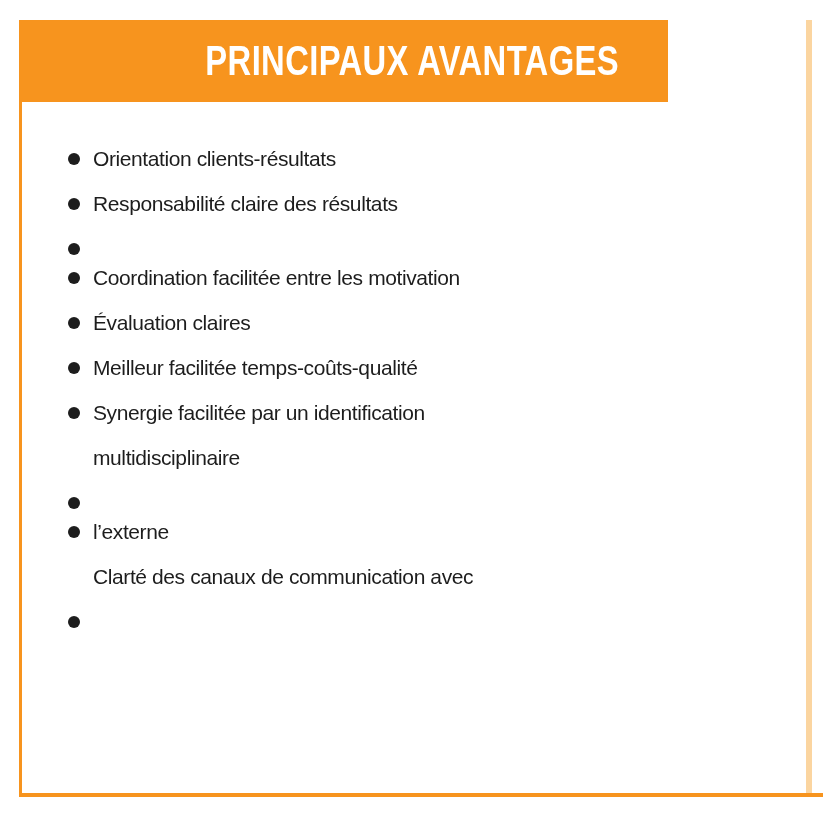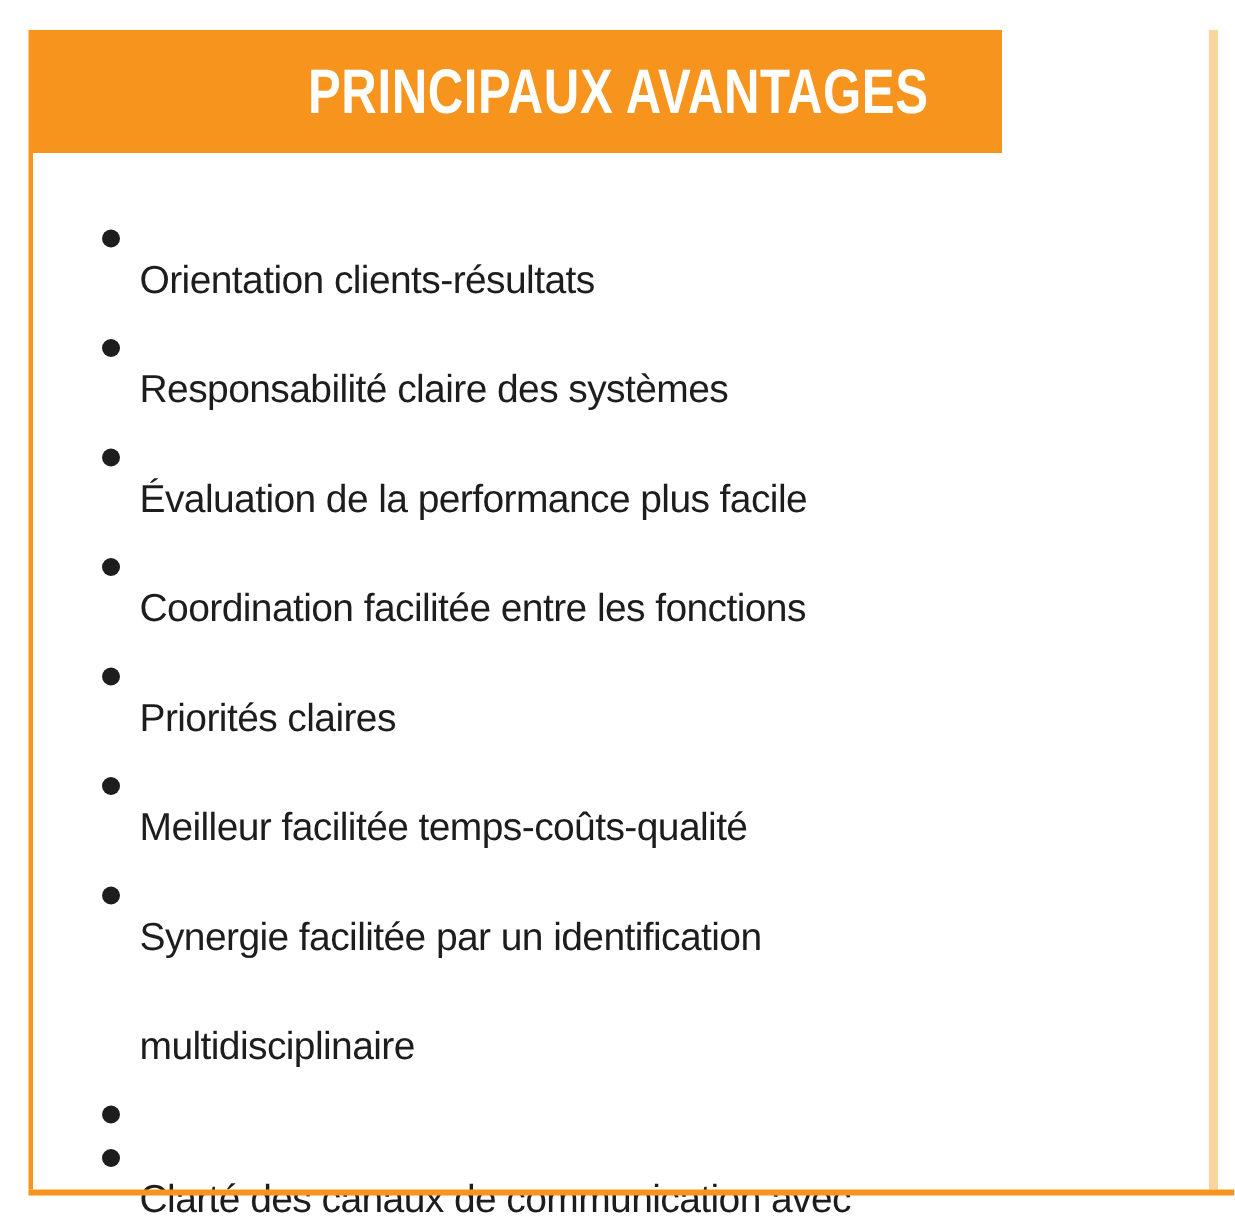--- a/index.html
+++ b/index.html
@@ -81,25 +81,24 @@
   }
   .bullet {
     flex: 0 0 12px;
     width: 12px; height: 12px;
     border-radius: 50%;
     background: var(--text);
     margin-top: 17px;
     margin-right: 13px;
   }
   .item-lines .line {
-    font-size: 26px;
+    font-size: 21px;
     line-height: 45px;
     letter-spacing: -0.4px;
     white-space: nowrap;
-    margin-top: 28px;
   }
 </style>
 </head>
 <body>
 
 <div class="table">
 
   <div class="header-row">
     <div class="header-title-box">
       <span class="header-title">PRINCIPAUX AVANTAGES</span>
@@ -111,39 +110,36 @@
       <ul class="advantages">
           <li class="item">
             <span class="bullet"></span>
             <div class="item-lines">
               <div class="line">Orientation clients-résultats</div>
             </div>
           </li>
           <li class="item">
             <span class="bullet"></span>
             <div class="item-lines">
-              <div class="line">Responsabilité claire des systèmes</div>
+              <div class="line">Responsabilité claire des résultats</div>
+            </div>
+          </li>
+          <li class="item">
+            <span class="bullet"></span>
+          </li>
+          <li class="item">
+            <span class="bullet"></span>
+            <div class="item-lines">
+              <div class="line">Coordination facilitée entre les motivation</div>
             </div>
           </li>
           <li class="item">
             <span class="bullet"></span>
             <div class="item-lines">
-              <div class="line">Évaluation de la performance plus facile</div>
-            </div>
-          </li>
-          <li class="item">
-            <span class="bullet"></span>
-            <div class="item-lines">
-              <div class="line">Coordination facilitée entre les fonctions</div>
-            </div>
-          </li>
-          <li class="item">
-            <span class="bullet"></span>
-            <div class="item-lines">
-              <div class="line">Priorités claires</div>
+              <div class="line">Évaluation claires</div>
             </div>
           </li>
           <li class="item">
             <span class="bullet"></span>
             <div class="item-lines">
               <div class="line">Meilleur facilitée temps-coûts-qualité</div>
             </div>
           </li>
           <li class="item">
             <span class="bullet"></span>
@@ -151,22 +147,22 @@
               <div class="line">Synergie facilitée par un identification</div>
               <div class="line">multidisciplinaire</div>
             </div>
           </li>
           <li class="item">
             <span class="bullet"></span>
           </li>
           <li class="item">
             <span class="bullet"></span>
             <div class="item-lines">
+              <div class="line">l’externe</div>
               <div class="line">Clarté des canaux de communication avec</div>
-              <div class="line">l’externe</div>
             </div>
           </li>
           <li class="item">
             <span class="bullet"></span>
           </li>
         </ul>
     </div>
   </div>
 
   <div class="col-divider"></div>

